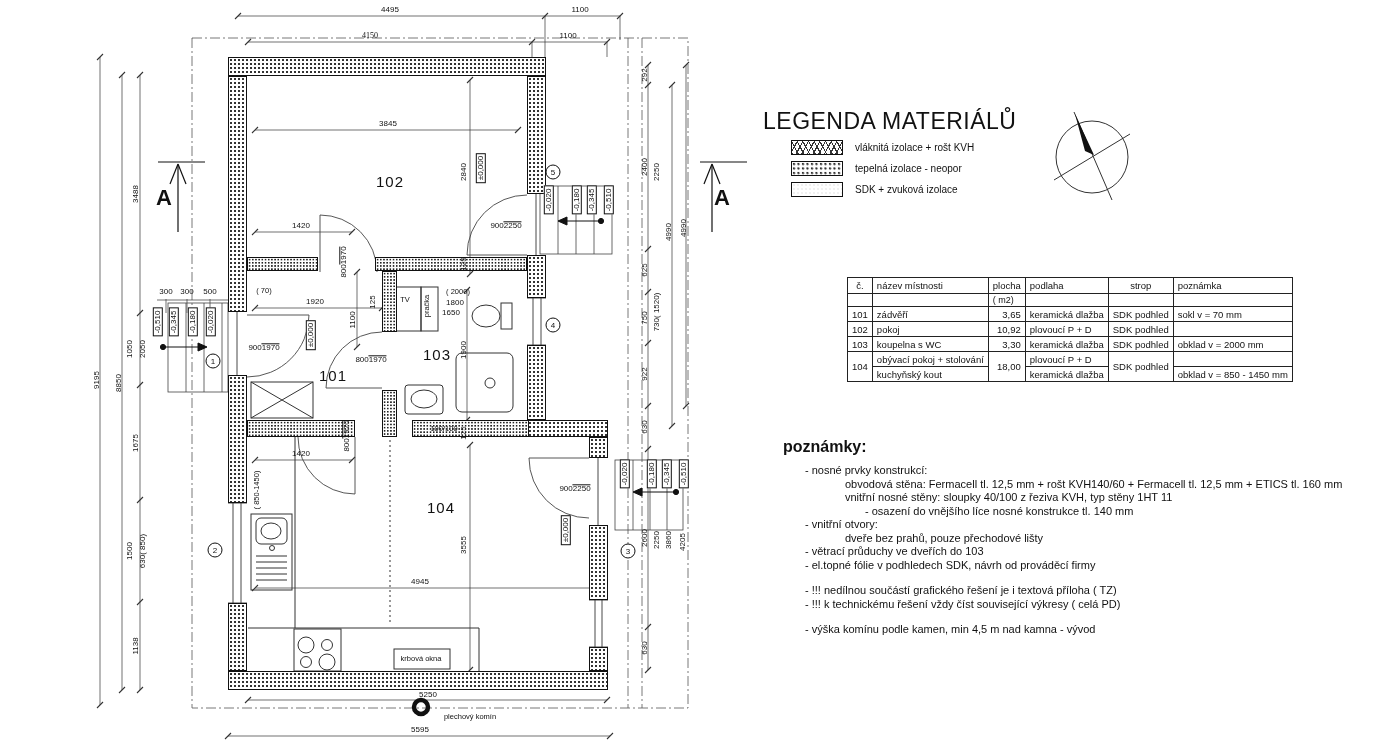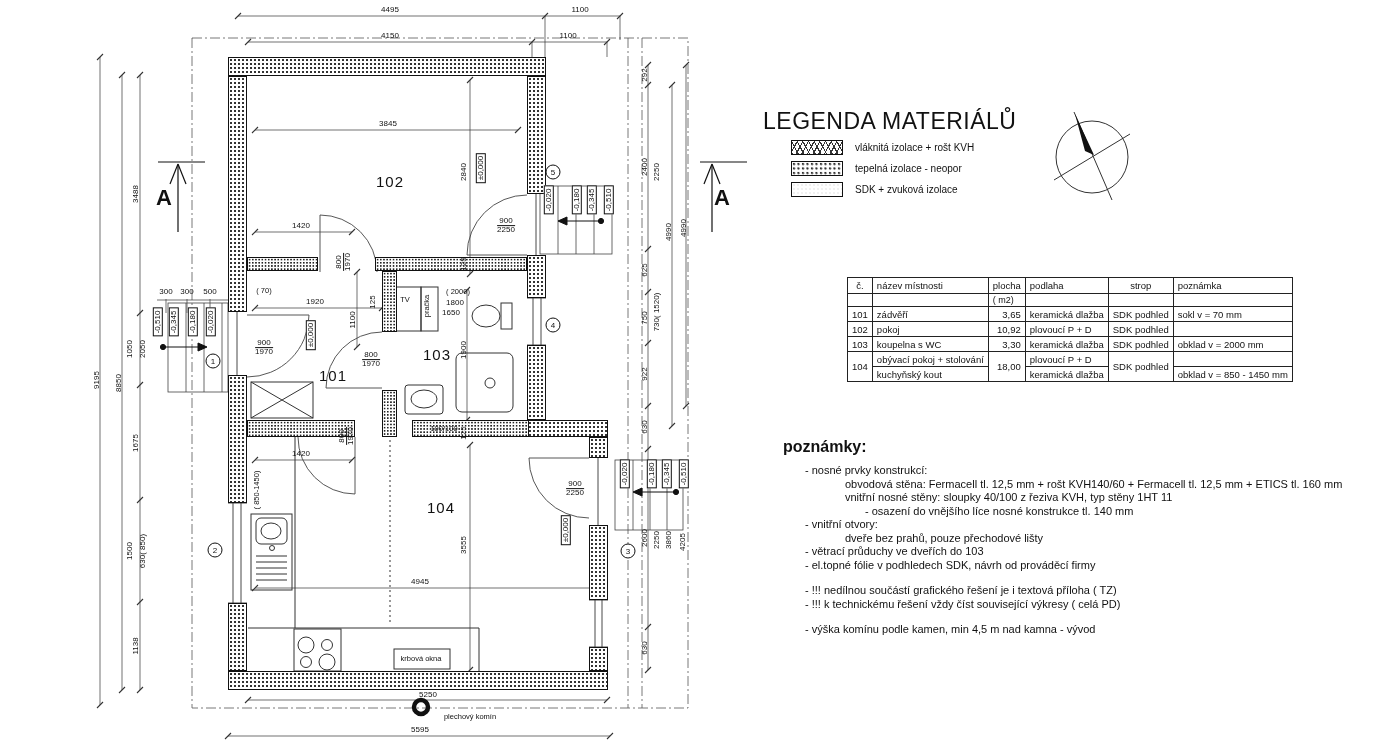--- a/index.html
+++ b/index.html
@@ -15,21 +15,21 @@
     background-size:3.2px 3.2px;}
   
   .lbl{position:absolute;transform:translate(-50%,-50%);font-size:8px;line-height:1.05;
     white-space:nowrap;color:#111;background:transparent;}
   .lbl.box{border:1px solid #111;padding:0 2px;background:#fff;}
   .lbl.circle{border:1px solid #111;border-radius:50%;width:13px;height:13px;line-height:13px;
     text-align:center;background:#fff;font-size:8px;}
   .lbl.room{font-size:15px;letter-spacing:1px;}
   .lbl.sec{font-size:22px;font-weight:bold;}
   .lbl.small{font-size:7.5px;}
-  .lbl.frac{display:flex;flex-direction:column;align-items:center;justify-content:flex-end;}
+  .lbl.frac{display:flex;flex-direction:row;align-items:center;justify-content:flex-end;}
   .lbl.frac .den{border-top:1px solid #111;}
   
   #legend{position:absolute;left:763px;top:108px;}
   #legend .ttl{font-size:23px;letter-spacing:0.5px;}
   .leg-row{display:flex;align-items:center;margin:4px 0 0 28px;height:17px;}
   .sw{width:52px;height:15px;border:1px solid #111;box-sizing:border-box;margin-right:12px;flex:0 0 auto;}
   .sw.fiber{background-image:repeating-linear-gradient(62deg,#333 0 1px,transparent 1px 5px),
             repeating-linear-gradient(-62deg,#333 0 1px,transparent 1px 5px);}
   .sw.neopor{background-image:radial-gradient(circle at 2px 2px,#333 1px,transparent 1.4px);background-size:4.5px 4.5px;}
   .sw.sdk{background-image:radial-gradient(circle at 2px 2px,transparent 0.7px,#333 0.8px,#333 1.1px,transparent 1.2px);background-size:4px 4px;}
@@ -294,21 +294,21 @@
     <div class="iwall" style="left:375px;top:257px;width:152px;height:14px"></div>
     <div class="iwall" style="left:382px;top:271px;width:15px;height:61px"></div>
     <div class="iwall" style="left:382px;top:390px;width:15px;height:47px"></div>
     <div class="iwall" style="left:247px;top:420px;width:108px;height:17px"></div>
     <div class="iwall" style="left:412px;top:420px;width:117px;height:17px"></div>
   </div>
 
   <div id="plan-labels">
       <div class="lbl" style="left: 390px; top: 10px;">4495</div>
       <div class="lbl" style="left: 580px; top: 10px;">1100</div>
-      <div class="lbl" style="left: 390px; top: 36px;">4150</div>
+      <div class="lbl" style="left: 370px; top: 36px; font-family: Liberation Serif, serif;">4150</div>
       <div class="lbl" style="left: 568px; top: 36px;">1100</div>
       <div class="lbl" style="left: 97px; top: 380px; transform: translate(-50%, -50%) rotate(-90deg);">9195</div>
       <div class="lbl" style="left: 119px; top: 383px; transform: translate(-50%, -50%) rotate(-90deg);">8850</div>
       <div class="lbl" style="left: 136px; top: 194px; transform: translate(-50%, -50%) rotate(-90deg);">3488</div>
       <div class="lbl" style="left: 130px; top: 349px; transform: translate(-50%, -50%) rotate(-90deg);">1050</div>
       <div class="lbl" style="left: 143px; top: 349px; transform: translate(-50%, -50%) rotate(-90deg);">2050</div>
       <div class="lbl" style="left: 136px; top: 443px; transform: translate(-50%, -50%) rotate(-90deg);">1675</div>
       <div class="lbl" style="left: 130px; top: 551px; transform: translate(-50%, -50%) rotate(-90deg);">1500</div>
       <div class="lbl" style="left: 143px; top: 551px; transform: translate(-50%, -50%) rotate(-90deg);">630( 850)</div>
       <div class="lbl" style="left: 136px; top: 646px; transform: translate(-50%, -50%) rotate(-90deg);">1138</div>

